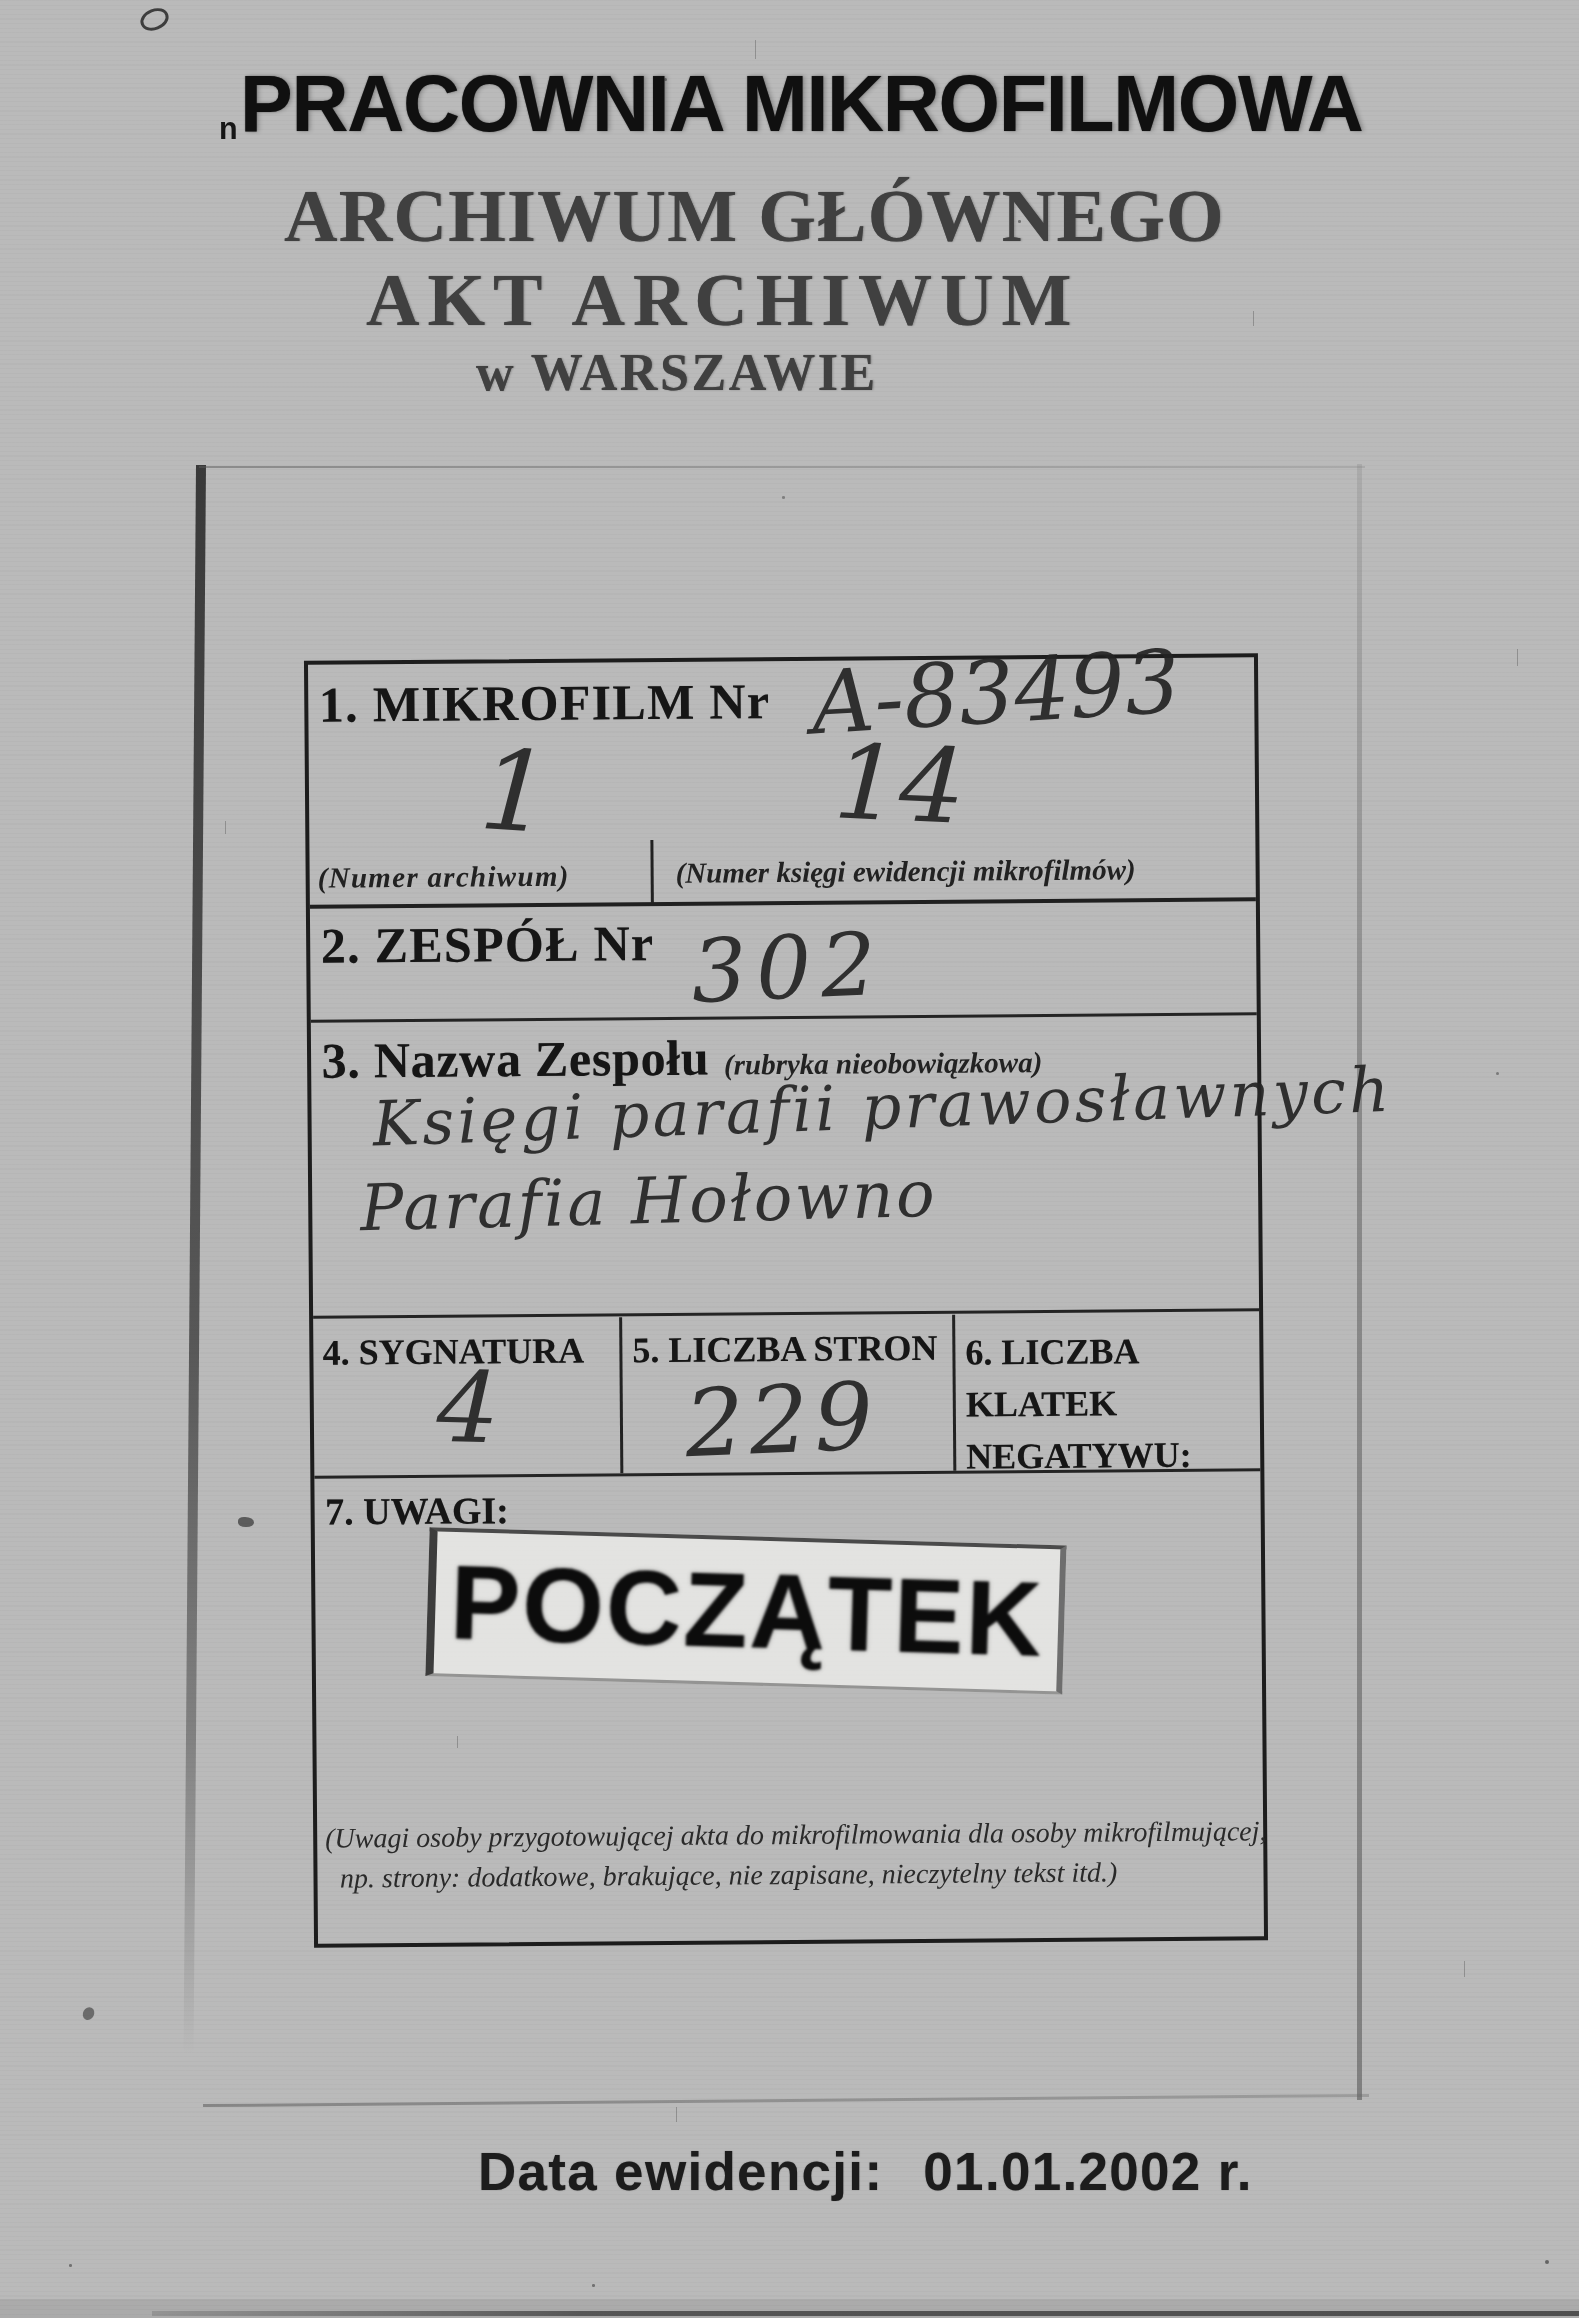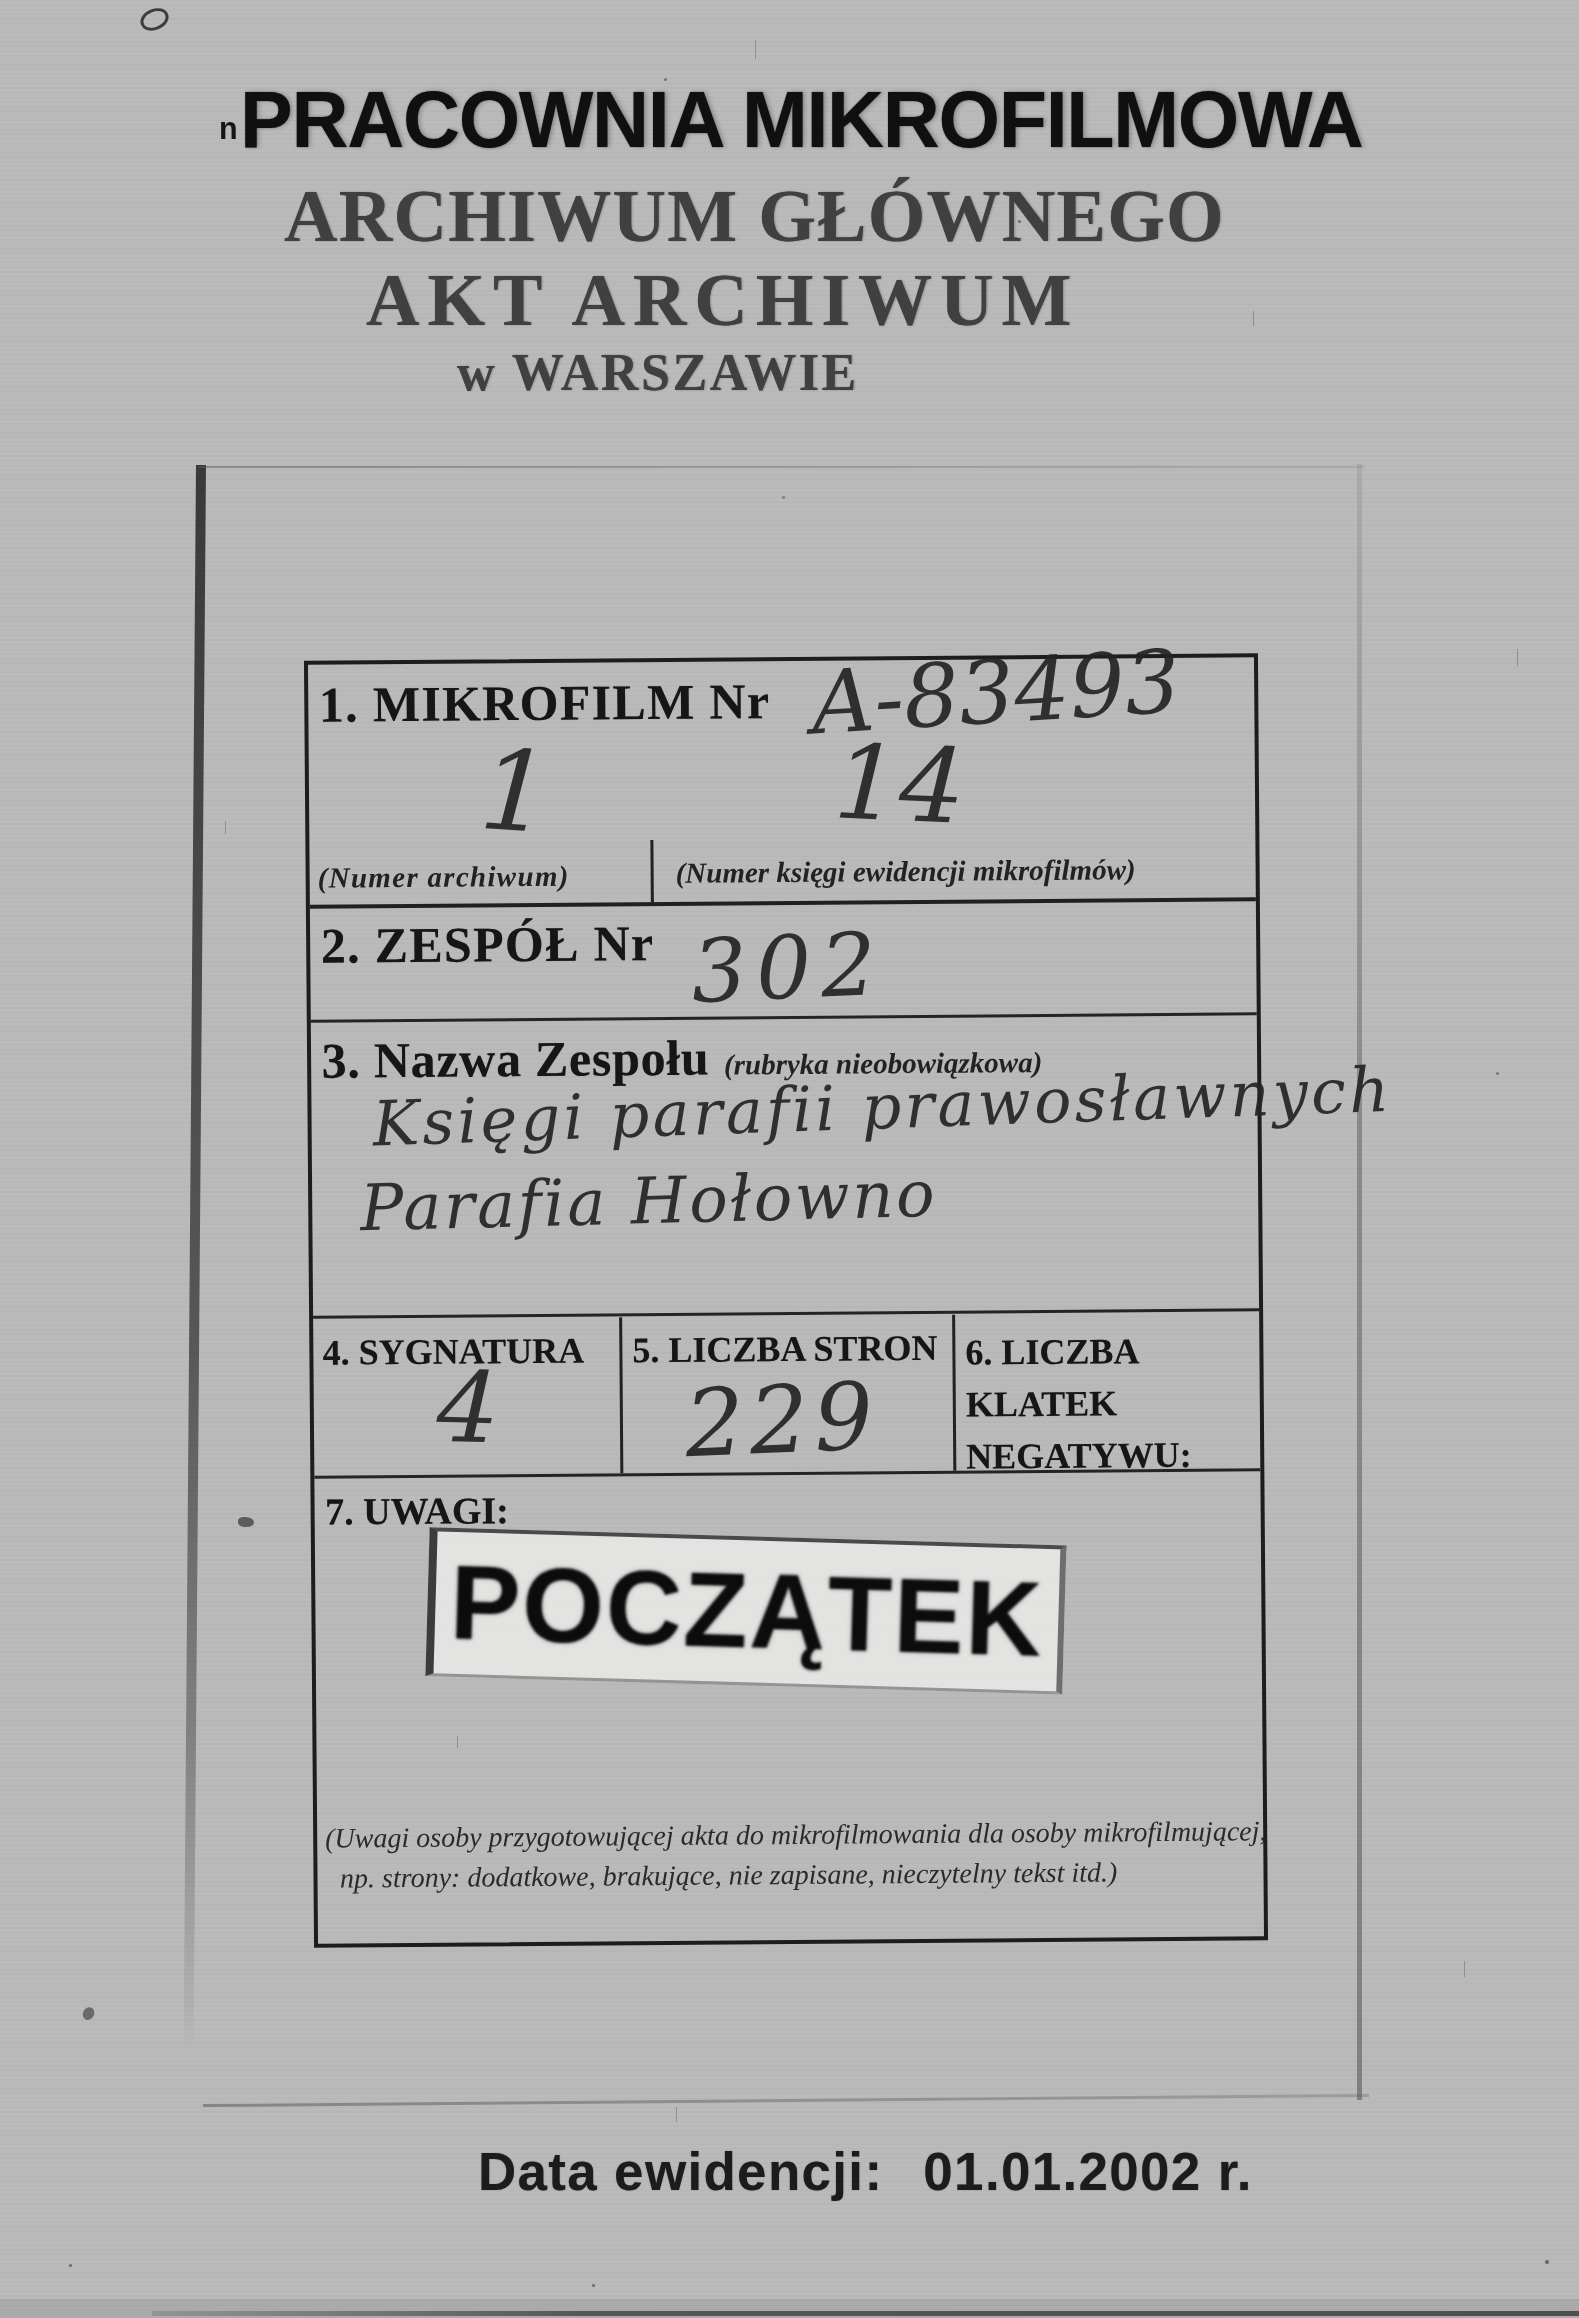--- a/index.html
+++ b/index.html
@@ -31,24 +31,24 @@
   .footer-line{font-family:"Liberation Sans",sans-serif;font-weight:700;font-size:53px;letter-spacing:1.3px;color:#1c1c1c;
     text-shadow:0 0 1.3px rgba(0,0,0,.35);white-space:nowrap;}
 </style>
 </head>
 <body>
 
 <div class="page">
   <div class="scanlines"></div>
 
   <div class="abs" style="left:219px;top:111px;font-family:'Liberation Sans',sans-serif;font-weight:700;font-size:30.5px;color:#161616;">n</div>
-  <div class="abs hdr-title" style="left:240px;top:74px;">PRACOWNIA MIKROFILMOWA</div>
+  <div class="abs hdr-title" style="left:240px;top:58px;">PRACOWNIA MIKROFILMOWA</div>
   <div class="abs hdr-serif" style="left:284px;top:174px;font-size:74px;letter-spacing:1.3px;">ARCHIWUM GŁÓWNEGO</div>
   <div class="abs hdr-serif" style="left:366px;top:258px;font-size:74px;letter-spacing:8px;">AKT ARCHIWUM</div>
-  <div class="abs hdr-serif" style="left:457px;top:343px;font-size:52px;letter-spacing:2.6px;">w WARSZAWIE</div>
+  <div class="abs hdr-serif" style="left:476px;top:343px;font-size:52px;letter-spacing:2.6px;">w WARSZAWIE</div>
 
   <div class="frame" style="left:196px;top:465px;width:10px;height:1590px;transform:rotate(0.45deg);transform-origin:top left;
        background:linear-gradient(180deg,rgba(35,35,35,.85) 0,rgba(45,45,45,.7) 55%,rgba(60,60,60,.45) 80%,rgba(80,80,80,0) 100%);"></div>
   <div class="frame" style="left:199px;top:466px;width:1166px;height:2px;background:linear-gradient(90deg,rgba(90,90,90,.5),rgba(120,120,120,.25));"></div>
   <div class="frame" style="left:1357px;top:464px;width:4.6px;height:1636px;
        background:linear-gradient(180deg,rgba(110,110,110,.2),rgba(90,90,90,.5) 40%,rgba(80,80,80,.55));"></div>
   <div class="frame" style="left:203px;top:2099px;width:1166px;height:2.6px;transform:rotate(-0.5deg);
        background:linear-gradient(90deg,rgba(80,80,80,.5),rgba(100,100,100,.35));"></div>
 
   <div class="formbox">

